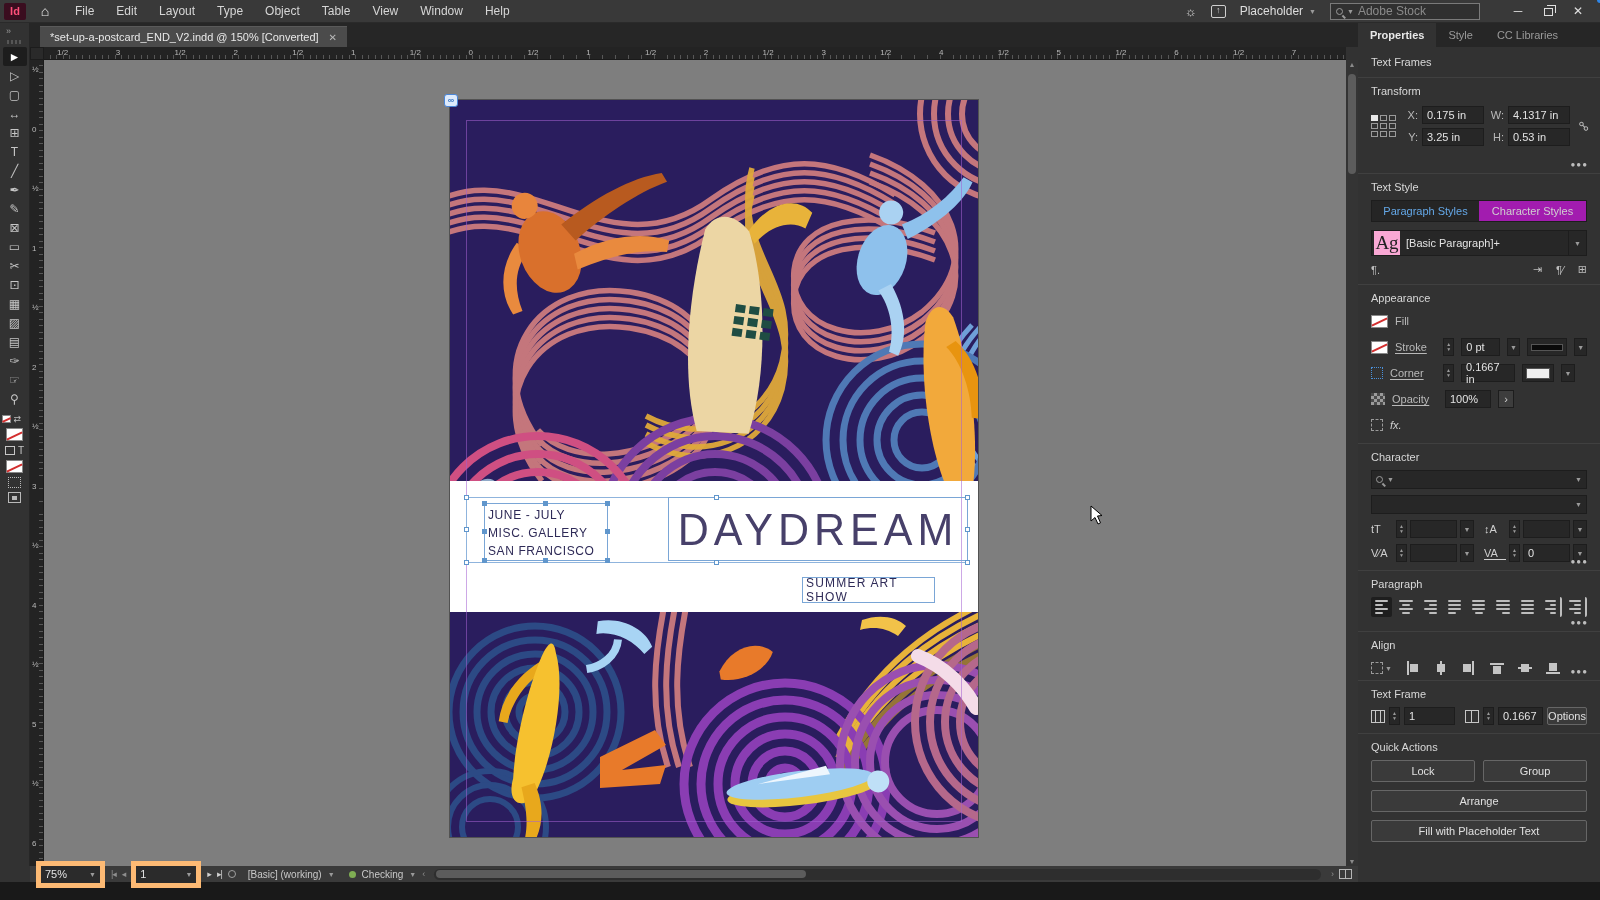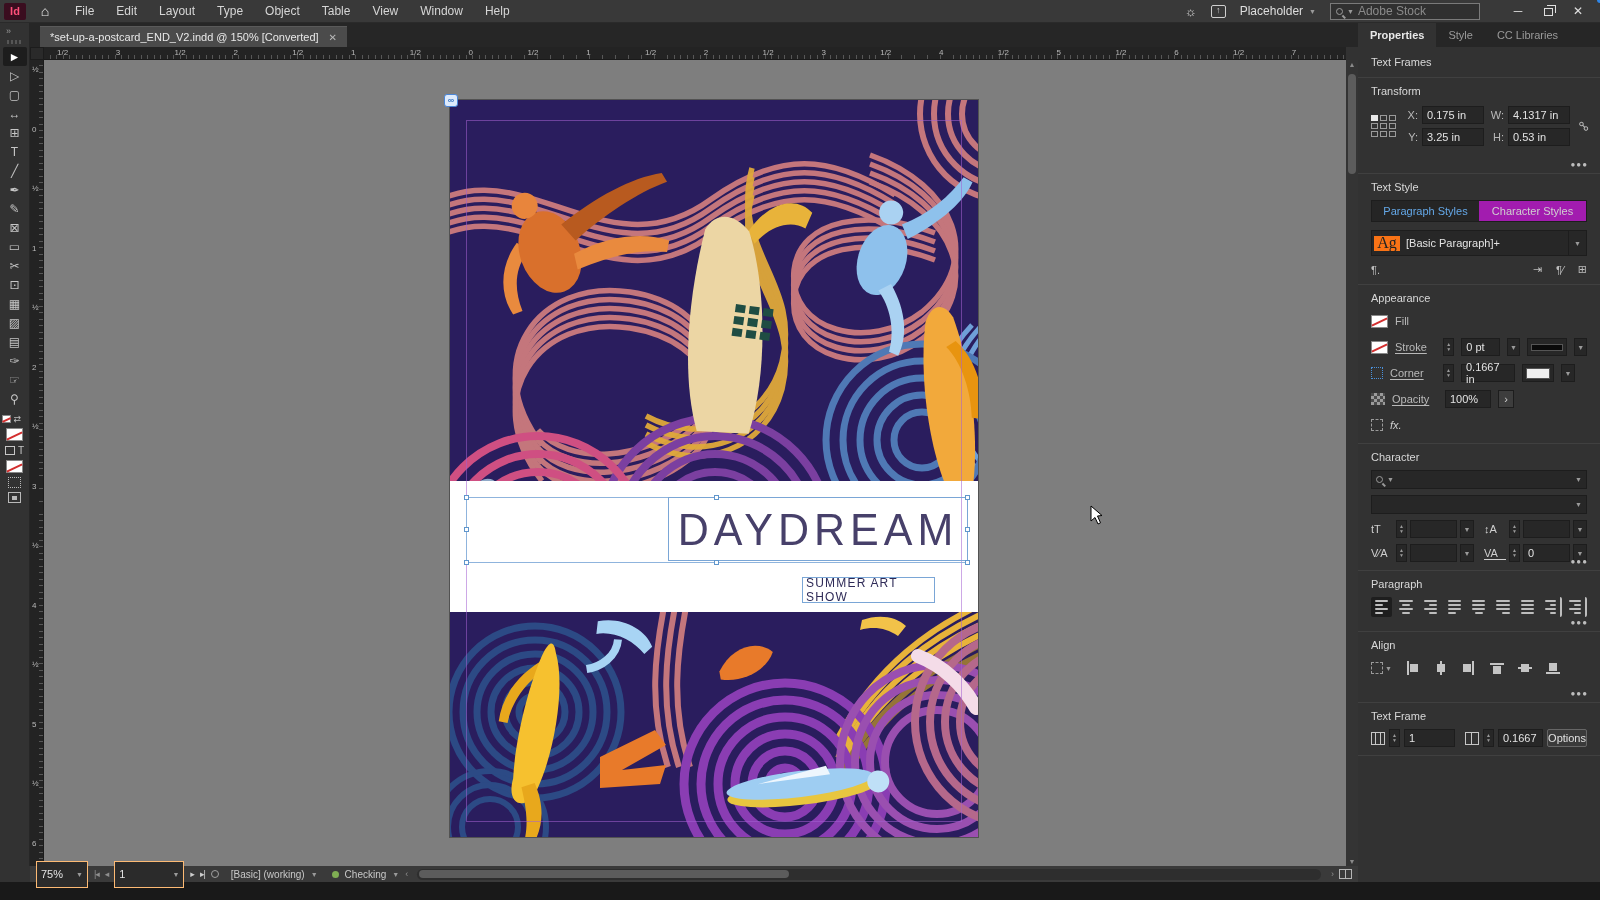--- a/index.html
+++ b/index.html
@@ -99,21 +99,21 @@
   #cursor{position:absolute;left:1046px;top:445px;z-index:9}
 
   
   #vscroll{position:absolute;left:1346px;top:60px;width:12px;height:806px;background:#343434;z-index:15}
   #vscroll .thumb{position:absolute;left:2px;top:14px;width:8px;height:100px;background:#5c5c5c;border-radius:4px}
   #vscroll .arr{position:absolute;width:12px;text-align:center;color:#8a8a8a;font-size:7px}
 
   
   #statusbar{position:absolute;left:30px;top:866px;width:1328px;height:16px;background:#3a3a3a;
     display:flex;align-items:center;gap:6px;color:#c9c9c9;font-size:10px;padding:0 6px;z-index:20}
-  #statusbar .fld{background:#2b2b2b;border:1px solid #fdba74;height:27px;display:flex;align-items:center;padding:0 4px;gap:13px}
+  #statusbar .fld{background:#2b2b2b;border:5px solid #fdba74;height:27px;display:flex;align-items:center;padding:0 4px;gap:22px}
   #statusbar .chev{font-size:7px;color:#9a9a9a}
   #statusbar .nav{color:#8f8f8f;font-size:9px;letter-spacing:-1px}
   #statusbar .nav.lit{color:#cfcfcf}
   .pfring{width:8px;height:8px;border:1.5px solid #a0a0a0;border-radius:50%;display:inline-block}
   .greendot{width:7px;height:7px;border-radius:50%;background:#7fae53;display:inline-block}
   #hscroll{flex:1;height:11px;background:#2e2e2e;border-radius:6px;position:relative;margin:0 4px}
   #hscroll .thumb{position:absolute;left:2px;top:1.5px;width:370px;height:8px;background:#5c5c5c;border-radius:4px}
   .spread-ic{width:13px;height:10px;border:1px solid #b5b5b5;display:flex}
   .spread-ic i{flex:1;border-right:1px solid #b5b5b5}
   .spread-ic i:last-child{border-right:none}
@@ -143,22 +143,22 @@
   .tf-fields{display:grid;grid-template-columns:14px 62px 16px 62px;grid-auto-rows:22px;align-items:center;column-gap:4px}
   .tf-fields label{color:#b9b9b9;text-align:right}
   .tf-fields .fld{width:62px}
   .linkic{margin-left:8px;color:#b9b9b9;font-size:13px;transform:rotate(45deg)}
 
   
   .style-tabs{display:flex;border:1px solid #1d1d1d;margin-bottom:8px}
   .style-tabs span{flex:1;text-align:center;padding:4px 0;background:#a21caf;color:#cfcfcf}
   .style-tabs span.active{background:#252525;color:#64a8e8}
   .style-row{display:flex;align-items:center;background:#272727;border:1px solid #1d1d1d;height:26px}
-  .style-row .ag{width:26px;height:15px;background:#f97316;color:#222;font-family:"Liberation Serif",serif;
-    display:flex;align-items:center;justify-content:center;margin:0 6px 0 2px;font-size:16px}
+  .style-row .ag{width:26px;height:24px;background:#f9a8d4;color:#222;font-family:"Liberation Serif",serif;
+    display:flex;align-items:center;justify-content:center;margin:0 6px 0 2px;font-size:19px}
   .style-row .name{flex:1;color:#e3e3e3}
   .style-row .dd{width:18px;text-align:center;border-left:1px solid #1d1d1d;align-self:stretch;display:flex;align-items:center;justify-content:center}
   .ts-icons{display:flex;align-items:center;margin-top:7px;color:#bdbdbd;font-size:11px}
   .ts-icons .sp{flex:1}
   .ts-icons span{margin-right:14px}
 
   
   .ap-row{display:flex;align-items:center;gap:7px;margin-bottom:6px;height:20px}
   .ap-row .lbl{width:46px;color:#b9b9b9;text-decoration:underline;text-underline-offset:2px}
   .ap-row .lbl.plain{text-decoration:none}
@@ -544,20 +544,33 @@
         <span class="handle" style="left:-3px;top:-3px"></span>
           <span class="handle" style="left:50%;top:-3px;margin-left:-3px"></span>
           <span class="handle" style="right:-3px;top:-3px"></span>
         <span class="handle" style="left:-3px;top:50%;margin-top:-3px"></span>
           <span class="handle" style="right:-3px;top:50%;margin-top:-3px"></span>
         <span class="handle" style="left:-3px;bottom:-3px"></span>
           <span class="handle" style="left:50%;bottom:-3px;margin-left:-3px"></span>
           <span class="handle" style="right:-3px;bottom:-3px"></span>
       </div>
 
+      <div id="june-frame" class="sel">
+        <div>JUNE - JULY</div>
+        <div>MISC. GALLERY</div>
+        <div>SAN FRANCISCO</div>
+        <span class="handle solid" style="left:-3px;top:-3px"></span>
+          <span class="handle solid" style="left:50%;top:-3px;margin-left:-3px"></span>
+          <span class="handle solid" style="right:-3px;top:-3px"></span>
+        <span class="handle solid" style="left:-3px;top:50%;margin-top:-3px"></span>
+          <span class="handle solid" style="right:-3px;top:50%;margin-top:-3px"></span>
+        <span class="handle solid" style="left:-3px;bottom:-3px"></span>
+          <span class="handle solid" style="left:50%;bottom:-3px;margin-left:-3px"></span>
+          <span class="handle solid" style="right:-3px;bottom:-3px"></span>
+      </div>
 
       <div id="daydream-frame" class="sel">
         <span class="t">DAYDREAM</span>
       </div>
 
       <div id="summer-frame" class="sel">
         <span>SUMMER ART SHOW</span>
       </div>
     </div>
 
@@ -817,21 +830,21 @@
         <span class="pbtn pa-as">
             <i></i>
             <i></i>
             <i></i>
             <i></i>
           </span>
       </div>
       <span class="more">●●●</span>
     </div>
 
-    <div class="sec" style="padding-bottom:24px">
+    <div class="sec" style="padding-bottom:2px">
       <h4>Align</h4>
       <div class="abar">
         <span class="a-sel">
           <span class="dashedsq"></span>
             <span class="chev">▼</span>
         </span>
         <span class="abtn">
             <i class="bar v"></i>
             <i class="bx"></i>
           </span>
@@ -876,14 +889,23 @@
             <i></i>
           </span>
         <span class="stepper">▲<br>▼</span>
         <span class="fld" style="width:46px">
             <span>0.1667</span>
           </span>
         <span class="btn" style="flex:1;padding:2px 0">Options</span>
       </div>
     </div>
 
+    <div class="sec" style="border-bottom:none">
+      <h4>Quick Actions</h4>
+      <div class="qa-grid">
+        <span class="btn">Lock</span>
+        <span class="btn">Group</span>
+        <span class="btn wide">Arrange</span>
+        <span class="btn wide">Fill with Placeholder Text</span>
+      </div>
+    </div>
   </div>
 </div>
 
 </body></html>

